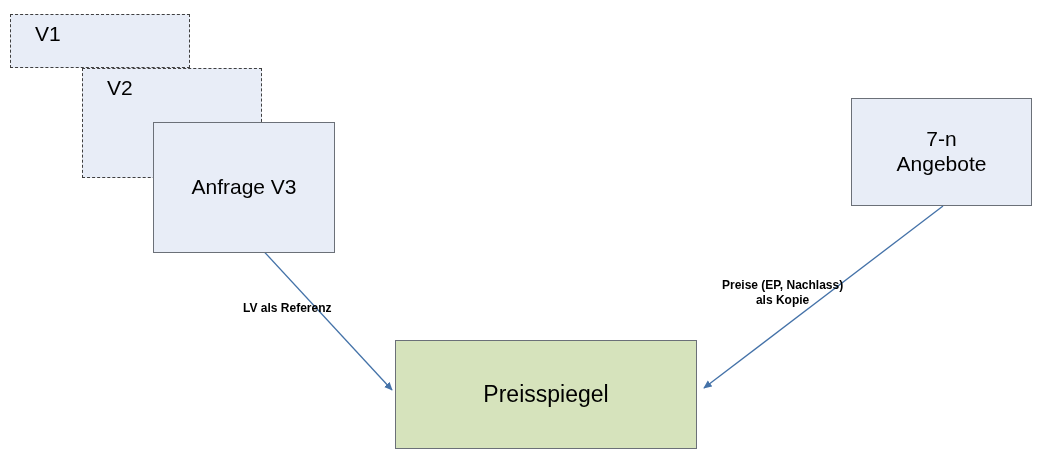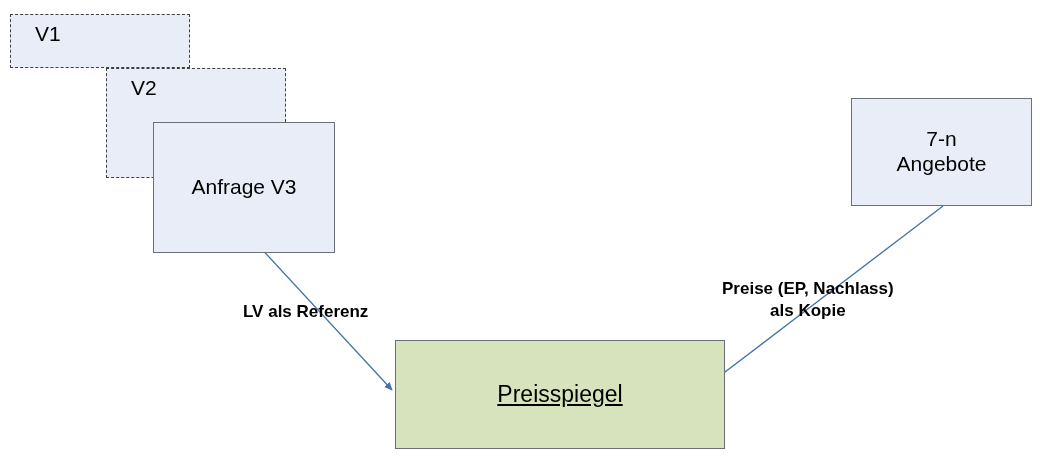--- a/index.html
+++ b/index.html
@@ -59,41 +59,41 @@
     border: 1.5px solid #6b7078;
     font-size: 23px;
   }
 
   .node-label {
     display: block;
   }
 
   
   #node-v1      { z-index: 1; }
-  #node-v2      { z-index: 2; margin-left: 24px; }
+  #node-v2      { z-index: 2; }
   #node-v3      { z-index: 3; }
   #node-angebote{ z-index: 3; }
   #node-preisspiegel { z-index: 3; }
 
   
   #connectors {
     position: absolute;
     left: 0;
     top: 0;
     width: 1042px;
     height: 462px;
     z-index: 2;
     pointer-events: none;
   }
 
   
   .edge-label {
     position: absolute;
     z-index: 4;
-    font-size: 17px;
+    font-size: 12px;
     font-weight: bold;
     color: #000000;
     text-align: center;
     white-space: pre-line;
     line-height: 1.28;
     user-select: none;
   }
 </style>
 </head>
 <body>
@@ -120,21 +120,21 @@
 
   <div class="node solid" id="node-v3" style="left: 153px; top: 122px; width: 182px; height: 131px; background: rgb(232, 237, 247); border-color: rgb(107, 112, 120);">
     <span class="node-label">Anfrage V3</span>
   </div>
 
   <div class="node solid" id="node-angebote" style="left: 851px; top: 98px; width: 181px; height: 108px; background: rgb(232, 237, 247); border-color: rgb(107, 112, 120);">
     <span class="node-label">7-n
 Angebote</span>
   </div>
 
-  <div class="node accent" id="node-preisspiegel" style="left: 395px; top: 340px; width: 330px; height: 109px; background: rgb(214, 227, 188); border-color: rgb(107, 112, 120); text-decoration: underline;">
+  <div class="node accent" id="node-preisspiegel" style="left: 395px; top: 340px; width: 302px; height: 109px; background: rgb(214, 227, 188); border-color: rgb(107, 112, 120);">
     <span class="node-label">Preisspiegel</span>
   </div>
 
   <div class="edge-label" id="edge-label-0" style="left: 243px; top: 301px;">LV als Referenz</div>
 
   <div class="edge-label" id="edge-label-1" style="left: 722px; top: 278px;">Preise (EP, Nachlass)
 als Kopie</div>
 
 </div>
 

